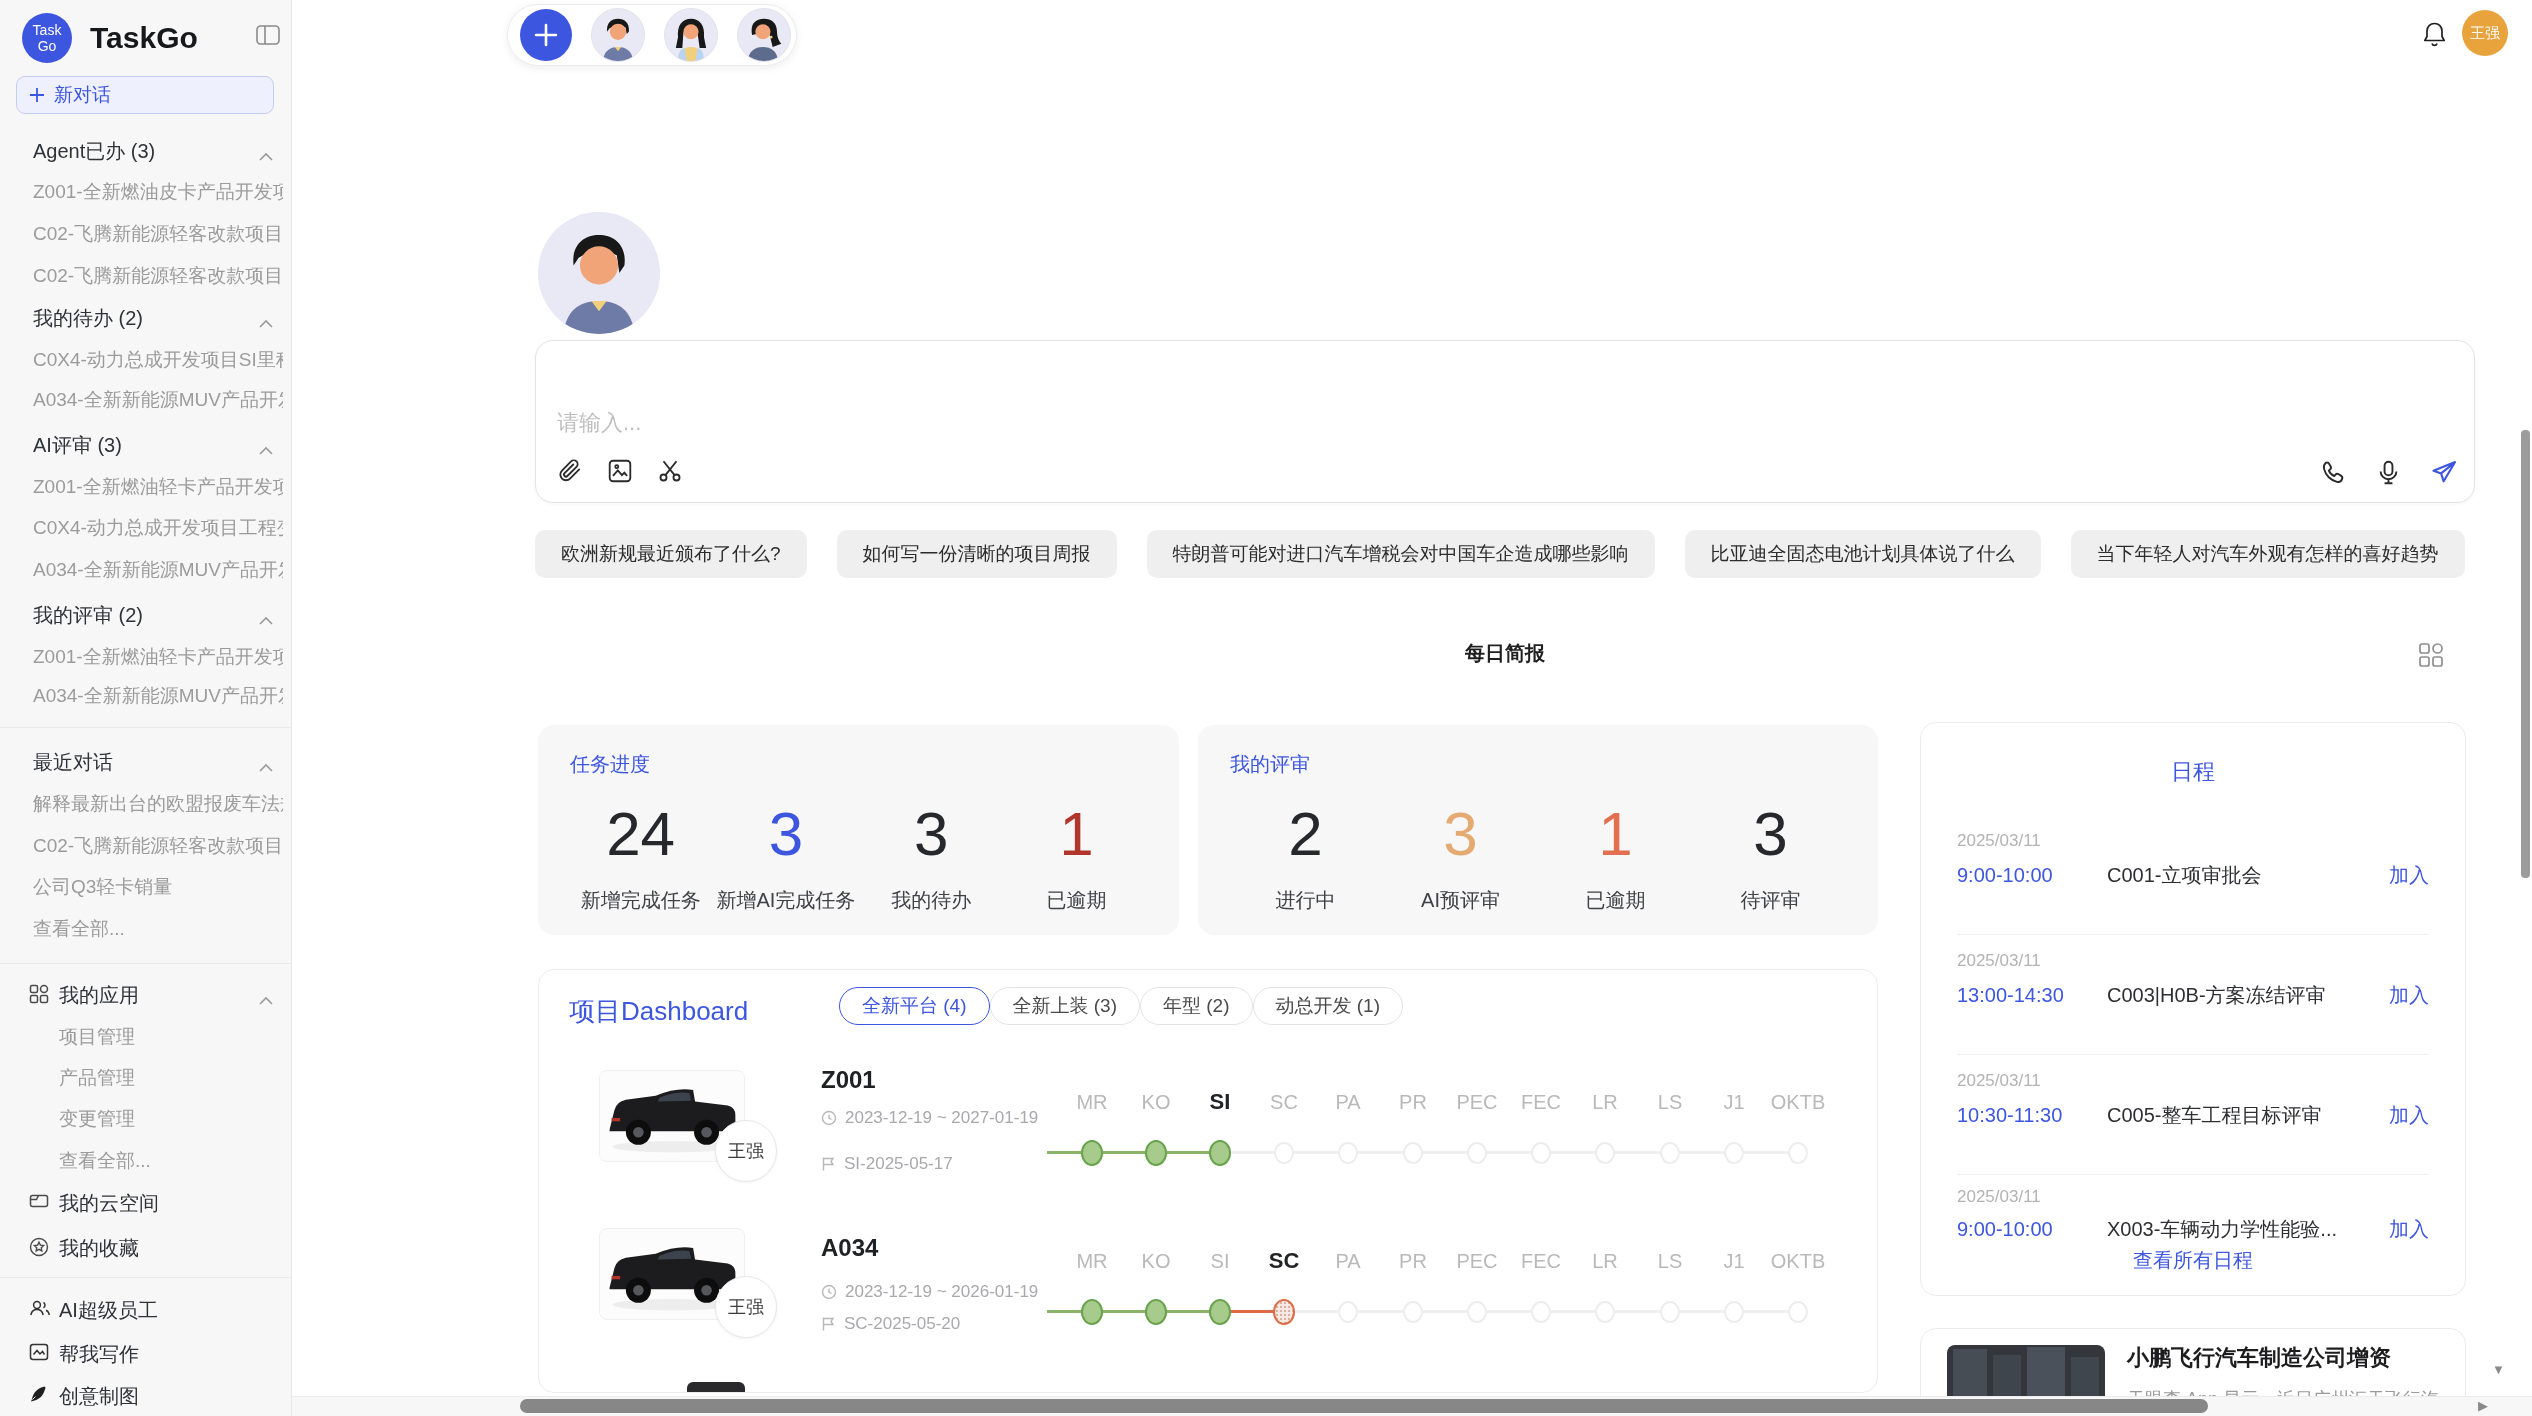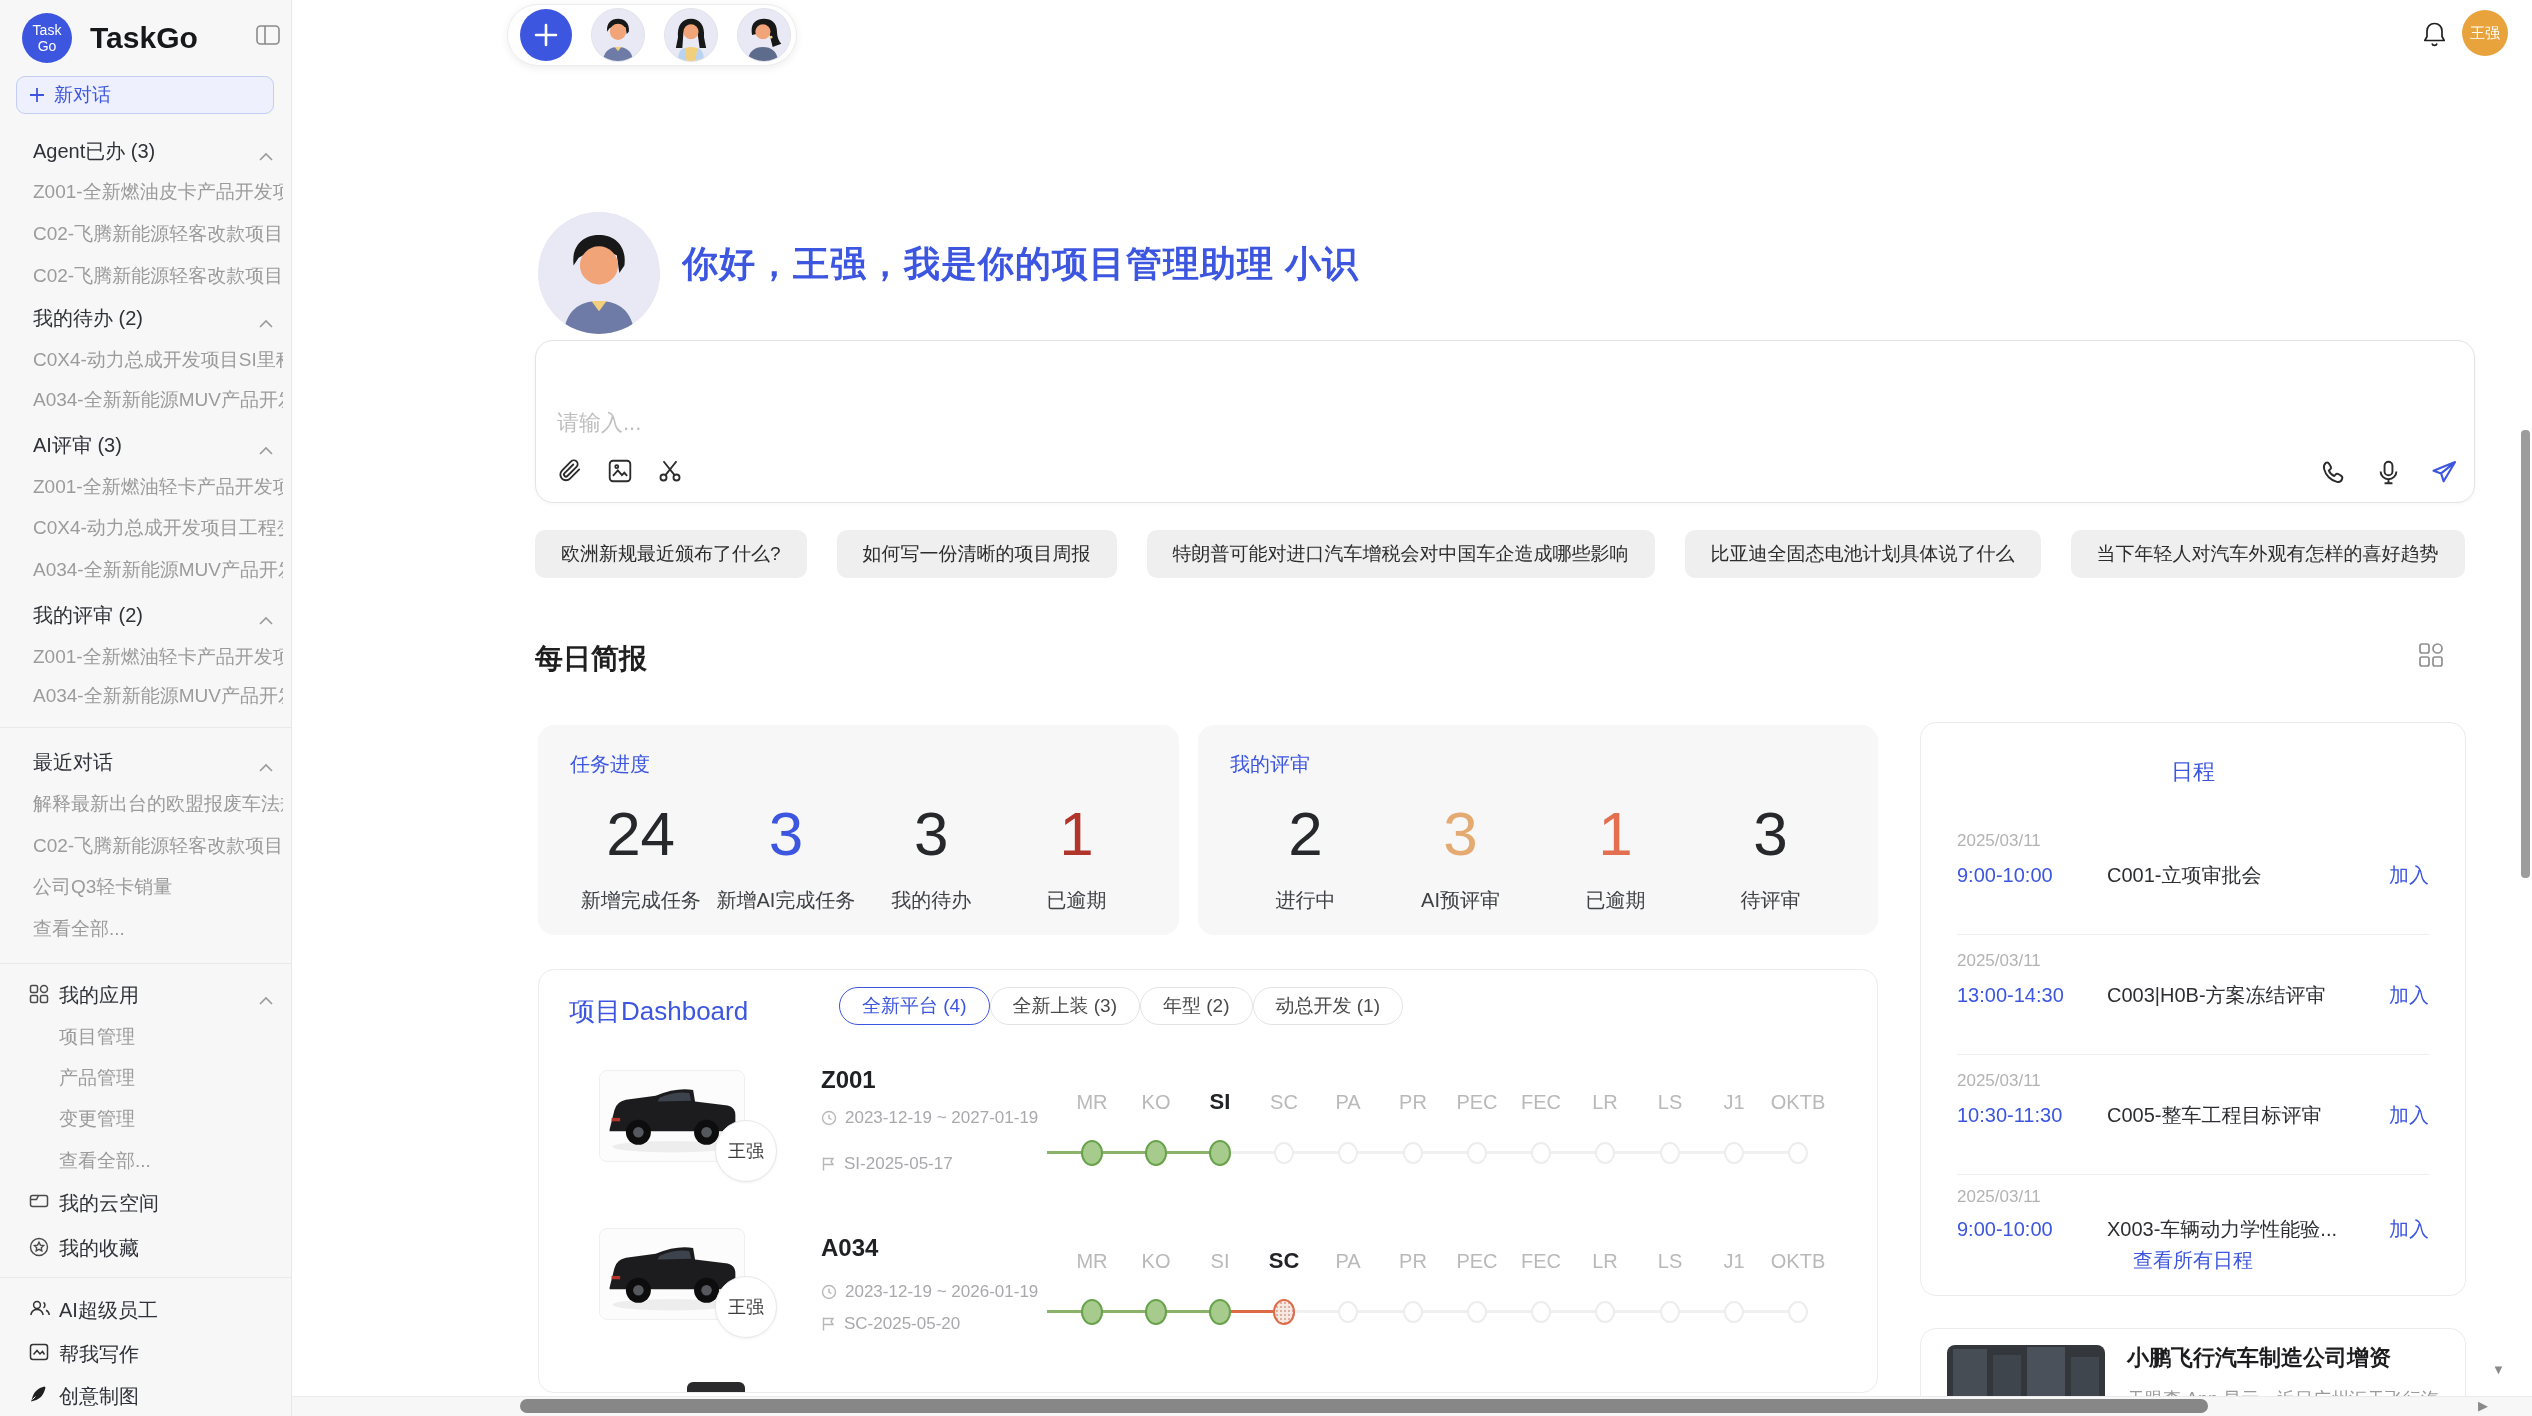--- a/index.html
+++ b/index.html
@@ -43,21 +43,21 @@
   .placeholder{left:557px;top:408px;font-size:22px;color:#bfbfbf;}
   .comp-icons-l{left:557px;top:458px;display:flex;gap:24px;align-items:center;}
   .comp-icons-r{left:2320px;top:458px;display:flex;gap:28px;align-items:center;}
   .icon-btn{cursor:pointer;display:inline-flex;}
 
   
   .chips{left:535px;top:530px;width:1946px;height:48px;display:flex;gap:30px;overflow:hidden;}
   .chip{background:#efefef;border-radius:10px;height:48px;line-height:48px;padding:0 26px;font-size:19px;color:#2c2c2c;white-space:nowrap;cursor:pointer;flex:0 0 auto;}
 
   
-  .brief-title{left:535px;top:640px;width:1940px;text-align:left;font-size:28px;font-weight:700;color:#1f1f1f;}
+  .brief-title{left:535px;top:640px;width:1940px;text-align:center;font-size:20px;font-weight:700;color:#1f1f1f;}
   .brief-grid-ico{left:2418px;top:642px;cursor:pointer;}
   .stat-card{background:#f7f7f8;border-radius:16px;}
   .stat-title{position:absolute;left:32px;top:26px;font-size:20px;color:var(--accent);}
   .stat-row{position:absolute;left:30px;right:30px;top:70px;bottom:18px;display:flex;}
   .stat{flex:1;text-align:center;}
   .stat-num{font-size:62px;font-weight:500;line-height:78px;color:var(--stat-dark);}
   .stat-num.c-blue{color:var(--stat-blue);} .stat-num.c-red{color:var(--stat-red);}
   .stat-num.c-orange{color:var(--stat-orange);} .stat-num.c-salmon{color:var(--stat-salmon);}
   .stat-label{font-size:20px;color:#3f4145;margin-top:14px;}
 
@@ -282,21 +282,20 @@
 
   <div class="abs greet-avatar">
     <svg width="122" height="122" viewBox="0 0 48 48">
         <circle cx="24" cy="24" r="24" fill="#e9e9f5"></circle>
         <path d="M14 21c-1-8 4-12 10-12s11 4 10 12l-2 3-1-7-8-3-7 4z" fill="#181818"></path>
         <circle cx="24" cy="21" r="7.5" fill="#f0a478"></circle>
         <path d="M10 48c1-9 6-13 14-13s13 4 14 13z" fill="#6d7ba6"></path>
         <path d="M21 35l3 4 3-4z" fill="#f2cf7c"></path>
       </svg>
   </div>
-  <div class="abs greet-text nowrap">你好，王强，我是你的项目管理助理 小识</div>
 
   <div class="abs composer"></div>
   <div class="abs placeholder">请输入...</div>
   <div class="abs comp-icons-l">
     <span class="icon-btn">
       <svg width="26" height="26" viewBox="0 0 24 24">
           <path d="M20.5 10.5 12 19a5.2 5.2 0 0 1-7.4-7.4L13 3.2a3.5 3.5 0 0 1 5 5L9.6 16.6a1.8 1.8 0 0 1-2.6-2.6L15 6" fill="none" stroke="#2b2b2b" stroke-width="1.7" stroke-linecap="round"></path>
         </svg>
     </span>
     <span class="icon-btn">

